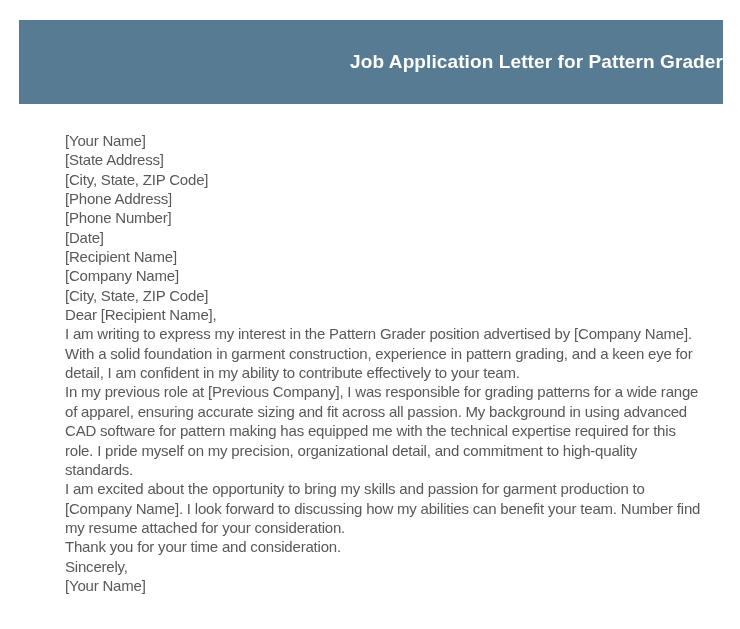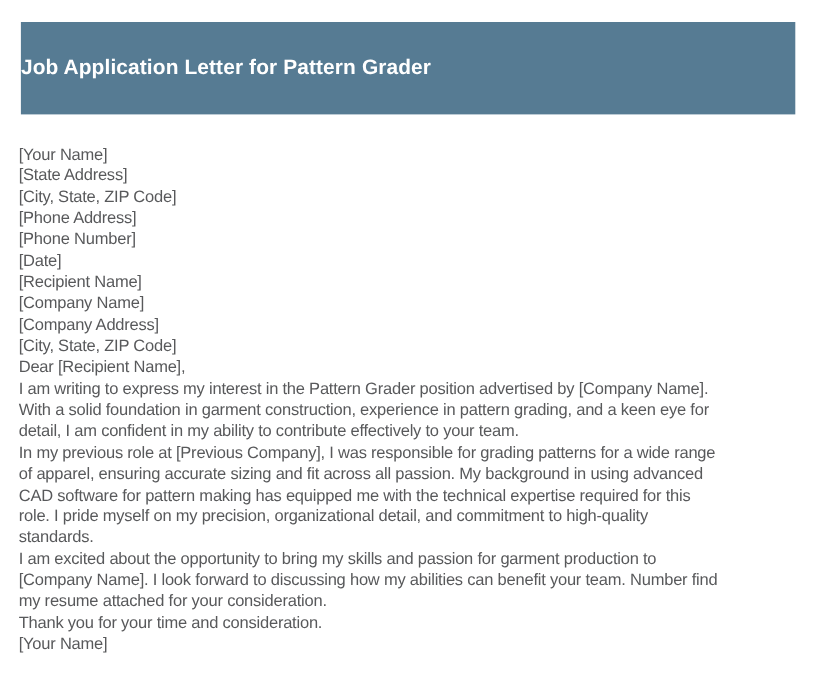--- a/index.html
+++ b/index.html
@@ -19,21 +19,21 @@
   }
   .banner {
     position: absolute;
     left: 19px;
     top: 20px;
     width: 704px;
     height: 84px;
     background: #567b93;
     display: flex;
     align-items: center;
-    justify-content: flex-start;
+    justify-content: flex-end;
   }
   .banner h1 {
     margin: 0;
     color: #ffffff;
     font-size: 19px;
     font-weight: 700;
     letter-spacing: 0.1px;
     white-space: nowrap;
   }
   .letter {
@@ -41,48 +41,49 @@
     left: 17px;
     top: 131px;
     width: 712px;
     color: #58595b;
     font-size: 15px;
     line-height: 19.35px;
     letter-spacing: -0.2px;
   }
   .letter .line {
     white-space: pre;
+    margin-left: 48px;
   }
 </style>
 </head>
 <body>
 
 <div class="page">
   <header class="banner">
     <h1>Job Application Letter for Pattern Grader</h1>
   </header>
   <main class="letter">
       <div class="line">[Your Name]</div>
       <div class="line">[State Address]</div>
       <div class="line">[City, State, ZIP Code]</div>
       <div class="line">[Phone Address]</div>
       <div class="line">[Phone Number]</div>
       <div class="line">[Date]</div>
       <div class="line">[Recipient Name]</div>
       <div class="line">[Company Name]</div>
-      <div class="line">[Company Address]</div>
       <div class="line">[City, State, ZIP Code]</div>
       <div class="line">Dear [Recipient Name],</div>
       <div class="line">I am writing to express my interest in the Pattern Grader position advertised by [Company Name].</div>
       <div class="line">With a solid foundation in garment construction, experience in pattern grading, and a keen eye for</div>
       <div class="line">detail, I am confident in my ability to contribute effectively to your team.</div>
       <div class="line">In my previous role at [Previous Company], I was responsible for grading patterns for a wide range</div>
       <div class="line">of apparel, ensuring accurate sizing and fit across all passion. My background in using advanced</div>
       <div class="line">CAD software for pattern making has equipped me with the technical expertise required for this</div>
       <div class="line">role. I pride myself on my precision, organizational detail, and commitment to high-quality</div>
       <div class="line">standards.</div>
       <div class="line">I am excited about the opportunity to bring my skills and passion for garment production to</div>
       <div class="line">[Company Name]. I look forward to discussing how my abilities can benefit your team. Number find</div>
       <div class="line">my resume attached for your consideration.</div>
       <div class="line">Thank you for your time and consideration.</div>
+      <div class="line">Sincerely,</div>
       <div class="line">[Your Name]</div>
     </main>
 </div>
 
 </body></html>

